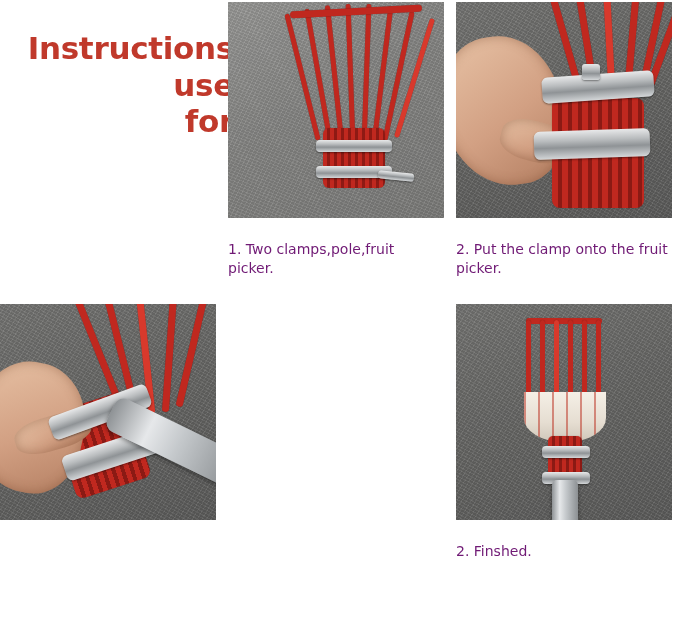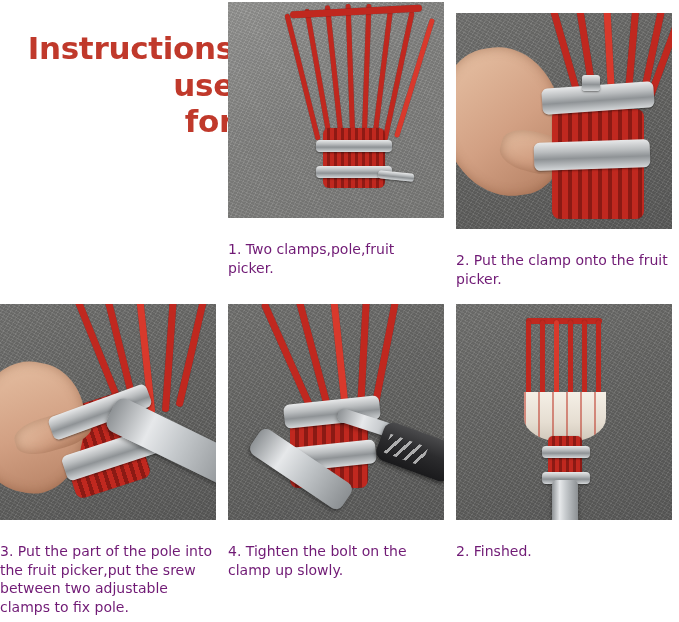--- a/index.html
+++ b/index.html
@@ -47,21 +47,21 @@
   .caption {
     font-size: 14px;
     line-height: 1.33;
     color: #701a75;
     margin-top: 22px;
     white-space: pre-line;
   }
 
   
   #cell-1 { left: 228px; top: 2px; width: 216px; }
-  #cell-2 { left: 456px; top: 13px; width: 216px; }
+  #cell-2 { left: 456px; top: 2px; width: 216px; }
   
   #cell-3 { left: 0px;   top: 304px; width: 216px; }
   #cell-4 { left: 228px; top: 304px; width: 216px; }
   #cell-5 { left: 456px; top: 304px; width: 216px; }
 
   .photo-1, .photo-2, .photo-3, .photo-4, .photo-5 {
     width: 216px;
     height: 216px;
   }
 
@@ -189,47 +189,22 @@
       </div>
 
       <div class="skin" style="left:-26px; top:58px; width:110px; height:130px; border-radius:48% 50% 42% 56%; transform:rotate(12deg);"></div>
       <div class="skin" style="left:14px; top:112px; width:78px; height:34px; border-radius:40%; transform:rotate(-16deg);"></div>
 
       <div class="clamp" style="left:48px; top:96px; width:104px; height:24px; border-radius:6px; transform:rotate(-20deg);"></div>
       <div class="clamp" style="left:62px; top:136px; width:106px; height:26px; border-radius:6px; transform:rotate(-18deg);"></div>
 
       <div class="pole" style="left:104px; top:120px; width:140px; height:36px; border-radius:10px; transform:rotate(26deg);"></div>
     </div>
-    <div class="caption">3. Put the part of the pole into the fruit picker,put the srew between two adjustable clamps to fix pole.</div>
-  </div>
-
-  <div class="cell" id="cell-4">
-    <div class="photo photo-4">
-      <div class="carpet dark"></div>
-
-      <div>
-        <div class="wire" style="left:56px; top:-6px; width:7px; height:116px; transform:rotate(-24deg);"></div>
-        <div class="wire" style="left:82px; top:-10px; width:7px; height:120px; transform:rotate(-15deg);"></div>
-        <div class="wire light" style="left:108px; top:-12px; width:7px; height:122px; transform:rotate(-6deg);"></div>
-        <div class="wire" style="left:132px; top:-10px; width:7px; height:118px; transform:rotate(3deg);"></div>
-        <div class="wire" style="left:154px; top:-8px; width:7px; height:112px; transform:rotate(11deg);"></div>
-        <div class="wire" style="left:62px; top:104px; width:78px; height:80px; border-radius:8px; background:repeating-linear-gradient(90deg,#c0281f 0 5px,#8b1a14 5px 9px);"></div>
-      </div>
-
-      <div class="clamp" style="left:56px; top:96px; width:96px; height:24px; border-radius:6px; transform:rotate(-6deg);"></div>
-      <div class="clamp" style="left:52px; top:140px; width:96px; height:24px; border-radius:6px; transform:rotate(-6deg);"></div>
-
-      <div class="pole" style="left:18px; top:150px; width:110px; height:30px; border-radius:8px; transform:rotate(34deg);"></div>
-
-      <div class="pole" style="left:108px; top:116px; width:86px; height:14px; border-radius:6px; transform:rotate(18deg);"></div>
-      <div style="position:absolute; left:150px; top:128px; width:78px; height:40px; border-radius:10px; transform:rotate(20deg); background:linear-gradient(180deg,#4a4a4c 0%,#2c2c2e 45%,#1a1a1c 100%); box-shadow:0 2px 4px rgba(0,0,0,0.5);"></div>
-      <div style="position:absolute; left:158px; top:136px; width:40px; height:20px; transform:rotate(20deg); background:repeating-linear-gradient(118deg,#d9d9d9 0 3px,transparent 3px 9px); opacity:.75;"></div>
-    </div>
-    <div class="caption">4. Tighten the bolt on the clamp up slowly.</div>
-  </div>
+  </div>
+
 
   <div class="cell" id="cell-5">
     <div class="photo photo-5">
       <div class="carpet dark"></div>
 
       <div>
         <div class="wire" style="left:70px; top:14px; width:76px; height:6px; border-radius:6px;"></div>
         <div class="wire" style="left:70px; top:16px; width:5px; height:86px;"></div>
         <div class="wire" style="left:84px; top:16px; width:5px; height:86px;"></div>
         <div class="wire light" style="left:98px; top:16px; width:5px; height:86px;"></div>

